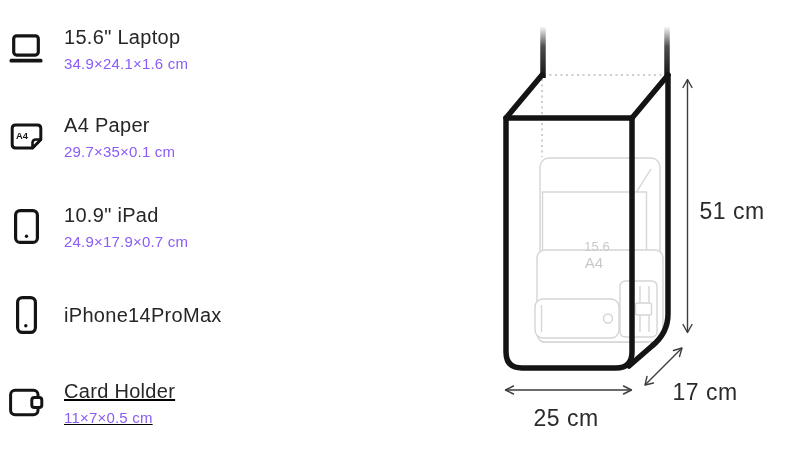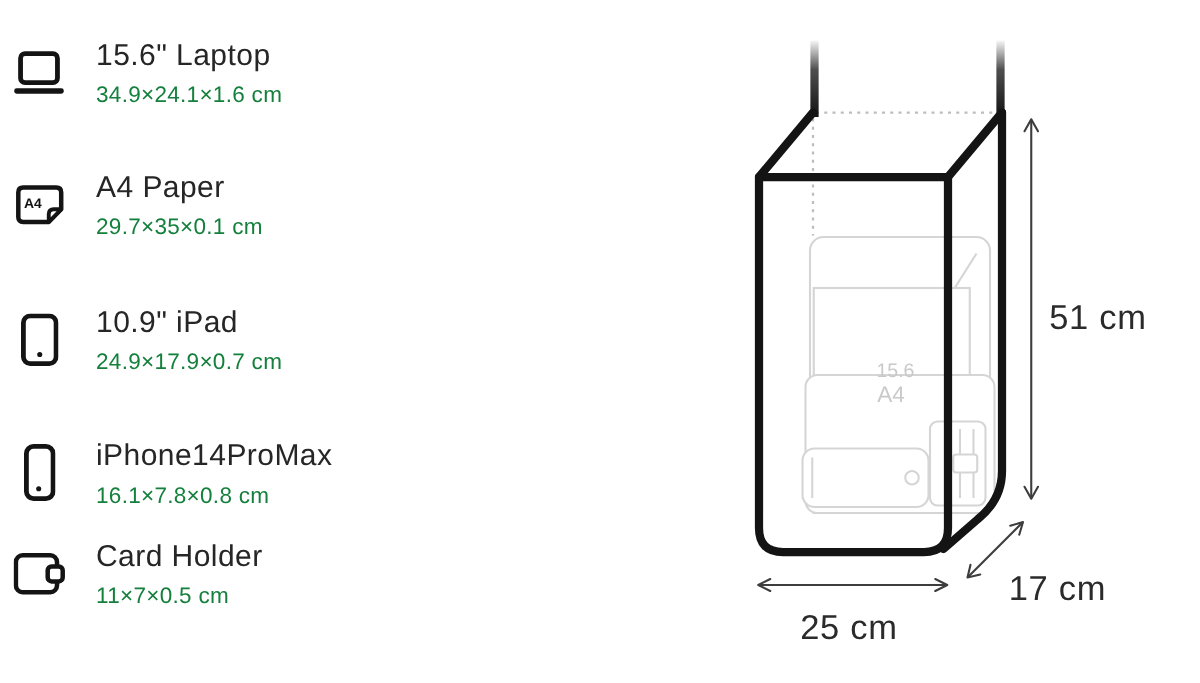--- a/index.html
+++ b/index.html
@@ -43,31 +43,31 @@
   }
   .item-title {
     font-size: 20px;
     color: #262626;
     letter-spacing: 0.3px;
     line-height: 24px;
     white-space: nowrap;
   }
   .item-dims {
     font-size: 15px;
-    color: #15803d;
+    color: #8b5cf6;
     letter-spacing: 0.2px;
     margin-top: 6px;
     line-height: 17px;
     white-space: nowrap;
   }
   .row-1 { top: 20px; }
   .row-2 { top: 108px; }
   .row-3 { top: 198px; }
   .row-4 { top: 287px; justify-content: center; }
-  .row-5 { top: 354px; }
+  .row-5 { top: 374px; text-decoration: underline; }
   .diagram-svg {
     position: absolute;
     left: 0;
     top: 0;
     width: 800px;
     height: 455px;
   }
   .dim-label {
     font-family: "Liberation Sans", sans-serif;
     font-size: 23px;
@@ -128,21 +128,20 @@
 
     <div class="item-row row-4">
       <span class="icon-box">
         <svg width="21" height="38" viewBox="0 0 21 38" fill="none">
           <rect x="1.6" y="1.6" width="17.8" height="34.8" rx="4.8" stroke="#141414" stroke-width="3.2"></rect>
           <circle cx="9.8" cy="29.8" r="1.7" fill="#141414"></circle>
         </svg>
       </span>
       <div class="item-text">
         <div class="item-title">iPhone14ProMax</div>
-        <div class="item-dims">16.1×7.8×0.8 cm</div>
       </div>
     </div>
 
     <div class="item-row row-5">
       <span class="icon-box">
         <svg width="35" height="29" viewBox="0 0 35 29" fill="none">
           <rect x="1.6" y="2.2" width="27.4" height="24.6" rx="4.5" stroke="#141414" stroke-width="3"></rect>
           <rect x="22.8" y="9.6" width="10" height="10" rx="2.6" fill="#ffffff" stroke="#141414" stroke-width="3"></rect>
         </svg>
       </span>

